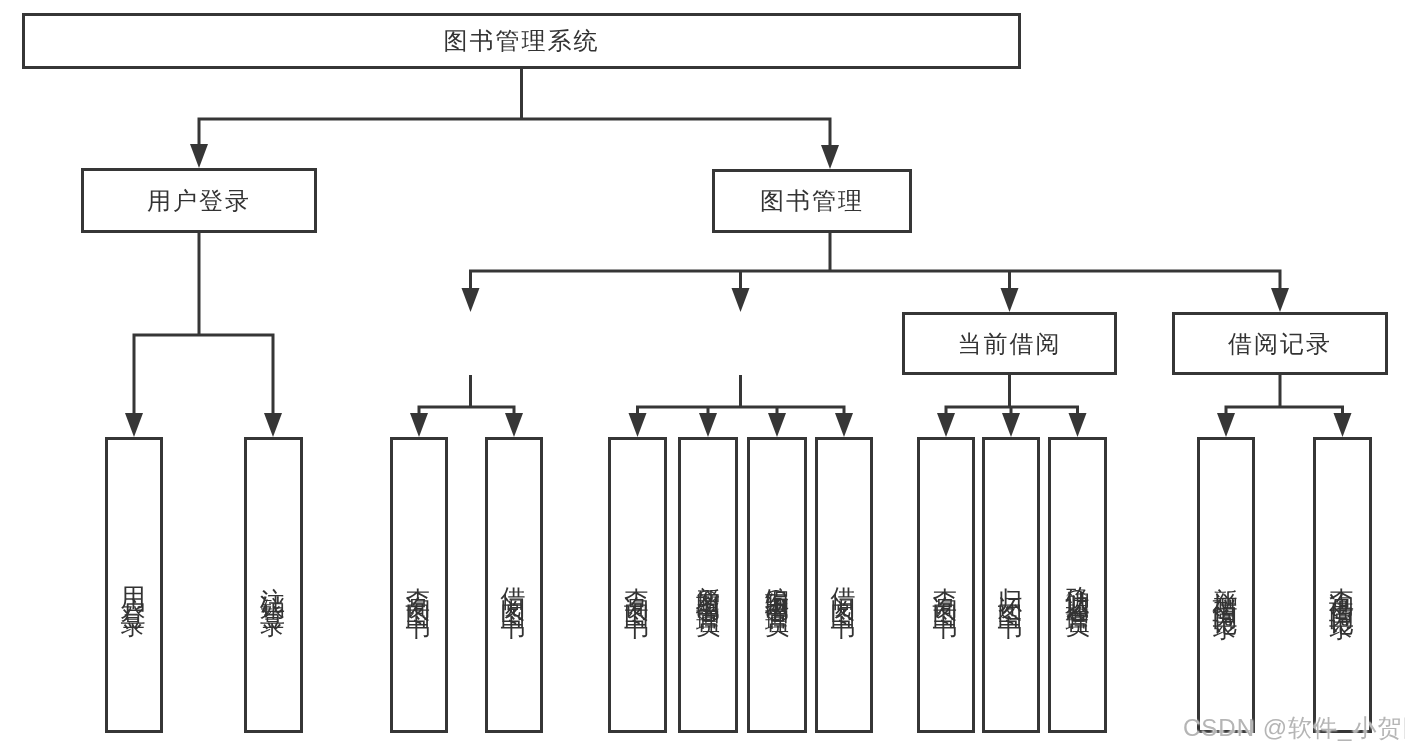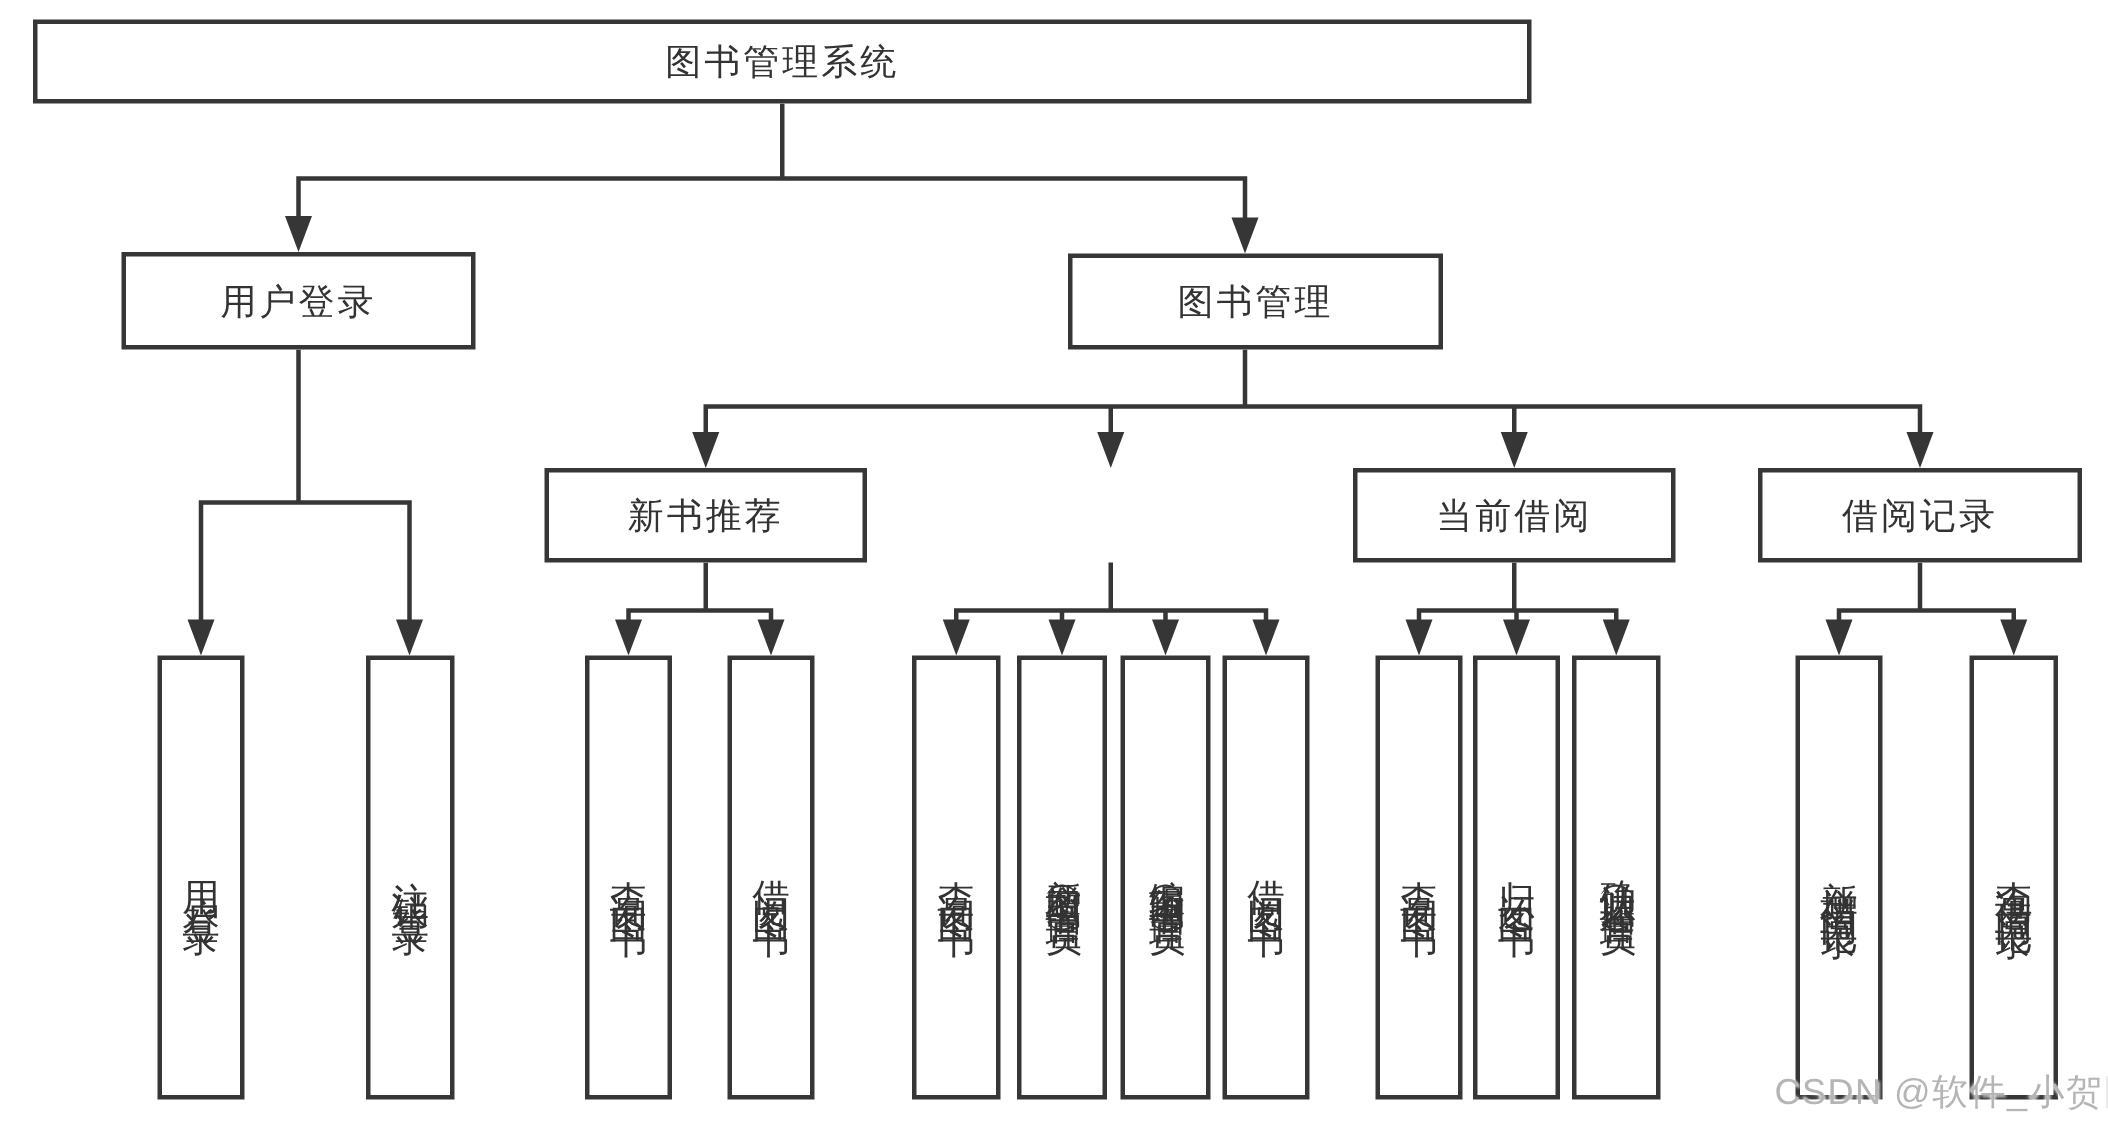--- a/index.html
+++ b/index.html
@@ -111,27 +111,24 @@
     </g>
   </svg>
 
   <div class="node" style="left:22px; top:13px; width:999px; height:56px;">
     <span class="h-lbl">图书管理系统</span>
   </div>
 
   <div class="node" style="left:81px; top:168px; width:236px; height:65px;">
     <span class="h-lbl">用户登录</span>
   </div>
-  <div class="node" style="left:712px; top:169px; width:250px; height:64px;">
+  <div class="node" style="left:712px; top:169px; width:200px; height:64px;">
     <span class="h-lbl">图书管理</span>
   </div>
 
-  <div class="node" style="left:363px; top:312px; width:215px; height:63px;">
-    <span class="h-lbl">新书推荐</span>
-  </div>
   <div class="node" style="left:902px; top:312px; width:215px; height:63px;">
     <span class="h-lbl">当前借阅</span>
   </div>
   <div class="node" style="left:1172px; top:312px; width:216px; height:63px;">
     <span class="h-lbl">借阅记录</span>
   </div>
 
   <div class="node" style="left:105px; top:437px; width:58px; height:296px;">
     <span class="v-lbl">用户登录</span>
   </div>

